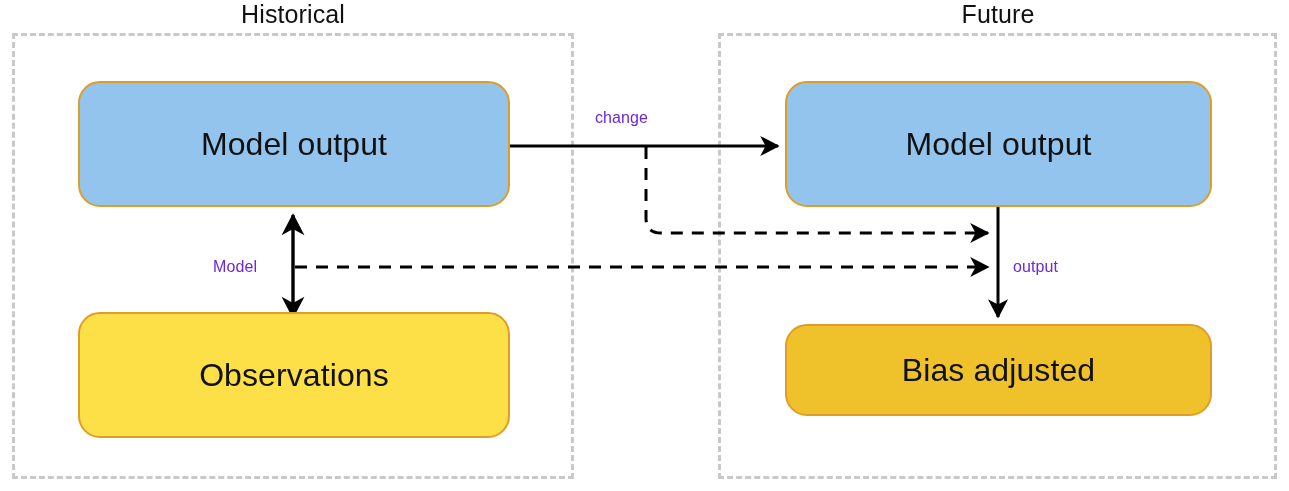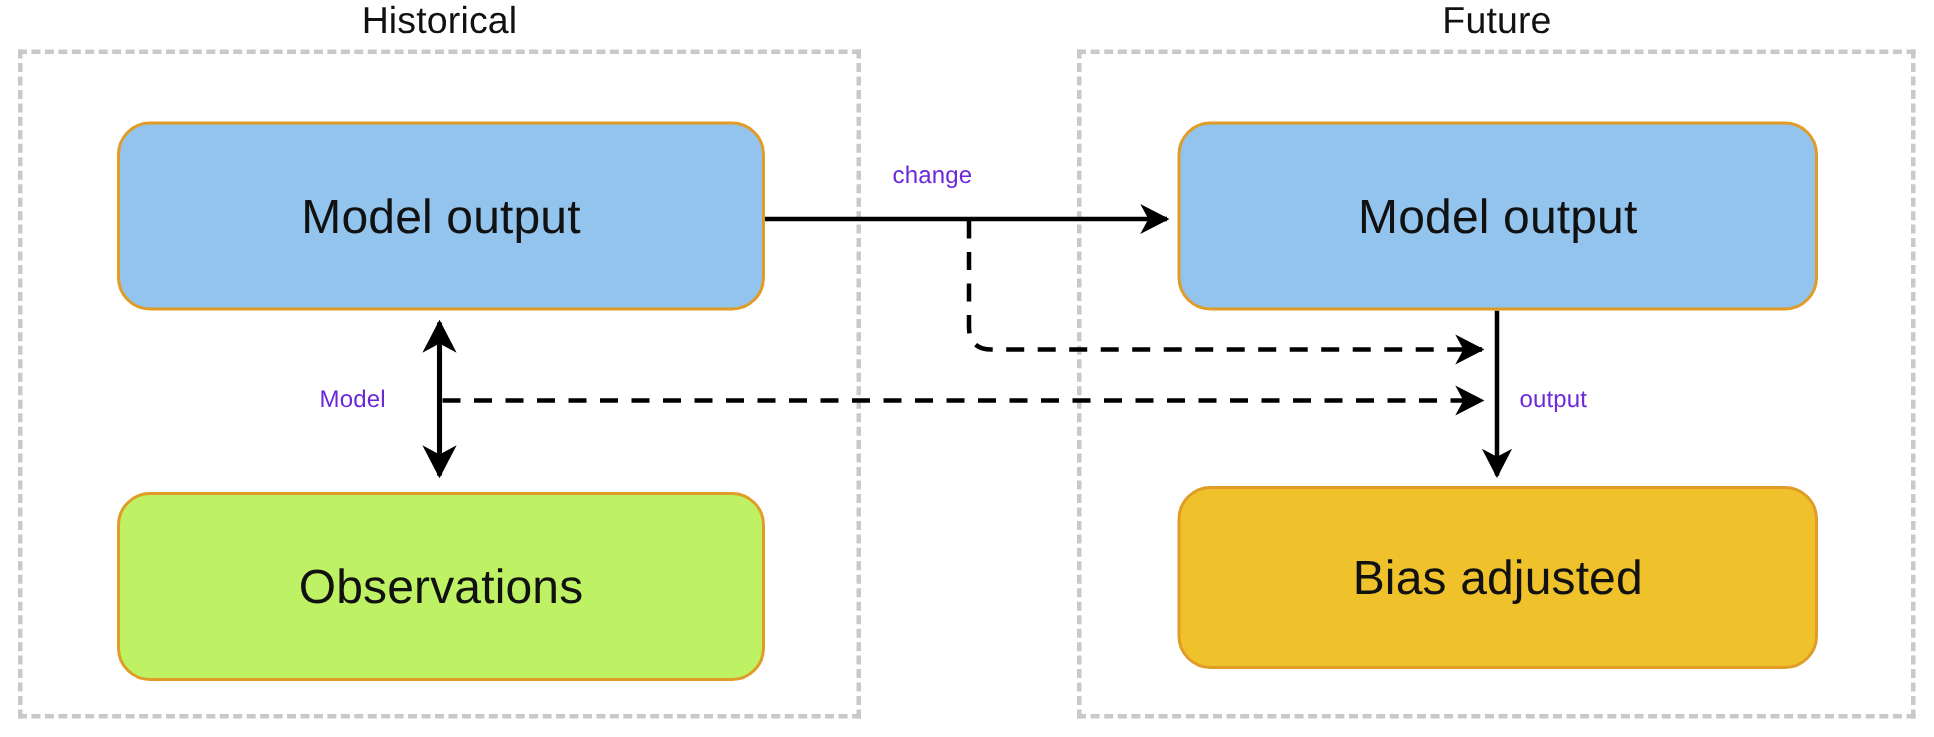--- a/index.html
+++ b/index.html
@@ -20,23 +20,23 @@
   #hist-title{left:93px;top:-1px;width:400px;}
   #fut-title{left:798px;top:-1px;width:400px;}
 
   
   .node{position:absolute;box-sizing:border-box;
      border:2.5px solid #e09c26;border-radius:22px;
      display:flex;align-items:center;justify-content:center;
      font-size:32px;color:#111111;letter-spacing:0.1px;
      white-space:nowrap;}
   #node-hist-model{left:78px;top:81px;width:432px;height:126px;background:#92c4ee;}
-  #node-observations{left:78px;top:328px;width:432px;height:126px;background:#bef264;}
+  #node-observations{left:78px;top:312px;width:432px;height:126px;background:#fde047;}
   #node-fut-model{left:785px;top:81px;width:427px;height:126px;background:#92c4ee;}
-  #node-bias-adjusted{left:785px;top:324px;width:427px;height:122px;background:#efc22c;}
+  #node-bias-adjusted{left:785px;top:324px;width:427px;height:92px;background:#efc22c;}
 
   
   #connectors{position:absolute;left:0;top:0;width:1289px;height:491px;
      pointer-events:none;}
 
   
   .edge-label{position:absolute;font-size:16px;color:#6d28d9;
      white-space:nowrap;line-height:28px;letter-spacing:0.1px;}
   #label-change{left:595px;top:104px;}
   #label-bias{left:213px;top:253px;}

